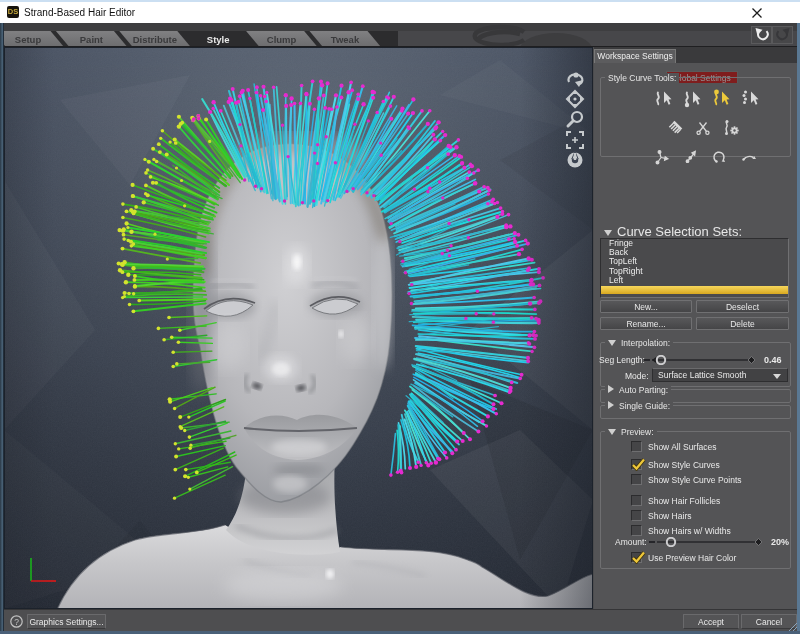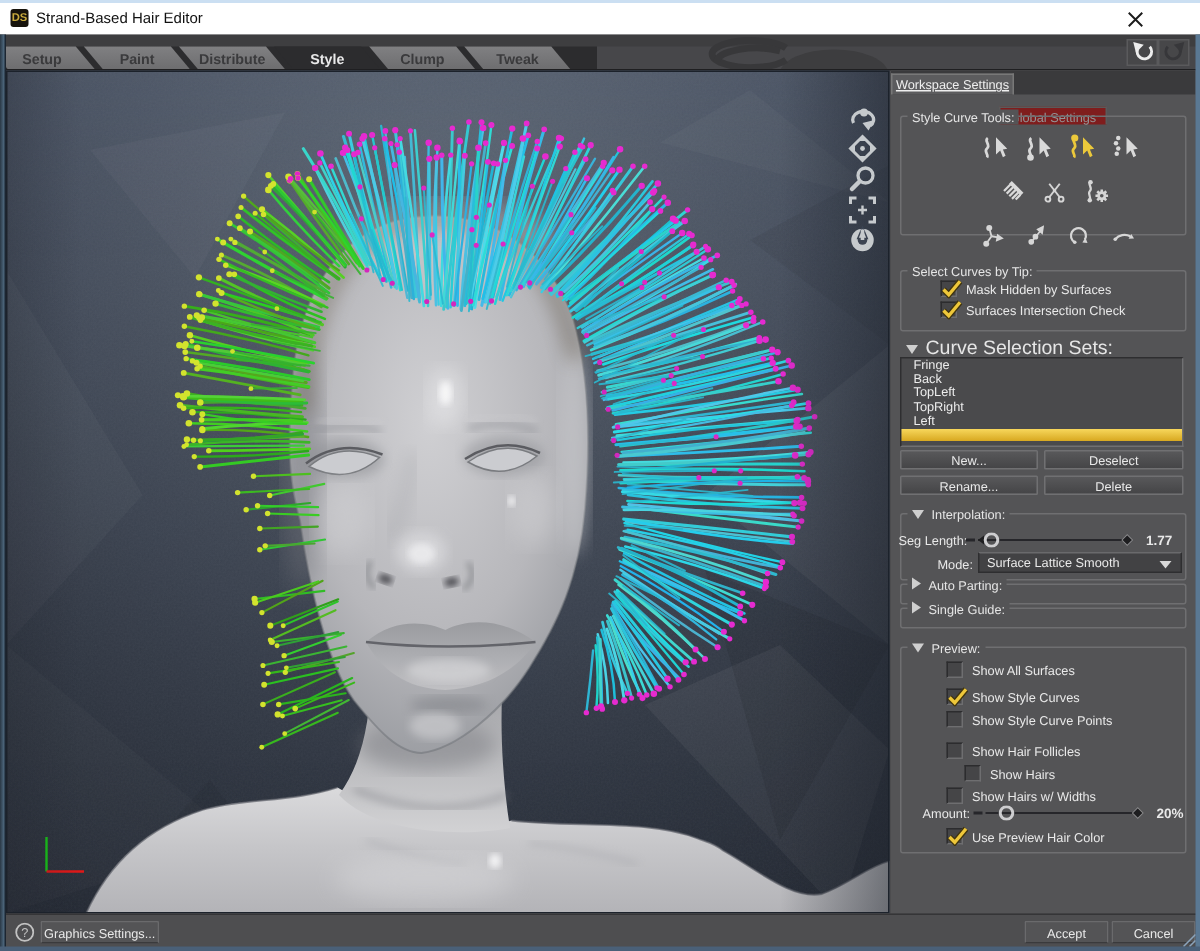--- a/index.html
+++ b/index.html
@@ -6,21 +6,21 @@
 #titlebar { position:absolute; left:0; top:0; width:800px; height:23px; background:#fff;
   border-top:2px solid #cbdff2; }
 #titlebar .ttl { position:absolute; left:24px; top:5px; font-size:10px; color:#111; }
 #dsicon { position:absolute; left:7px; top:4px; width:12px; height:12px; background:#17130c;
   color:#c8a93c; font-size:7.5px; font-weight:bold; text-align:center; line-height:12px; border-radius:2px;}
 #tabbar { position:absolute; left:0; top:23px; width:800px; height:24px; }
 #vpwrap { position:absolute; left:4px; top:47px; width:589px; height:562px; background:#39414e; }
 #panel { position:absolute; left:594px; top:47px; width:203px; height:562px; background:#545456; }
 #paneltabs { position:absolute; left:0; top:0; width:203px; height:16px; background:#3a3a3c; }
 .ptab { position:absolute; top:2px; height:14px; font-size:8.5px; text-align:center; }
-#ptab1 { left:0px; width:82px; background:#5c5c5e; color:#efefef; border:1px solid #787878; border-bottom:none; line-height:13px;text-decoration:underline;}
+#ptab1 { left:0px; width:82px; background:#5c5c5e; color:#efefef; border:1px solid #787878; border-bottom:none; line-height:13px;}
 #ptab2 { left:72px; width:72px; background:#7f1d1d; color:#949496; border:1px solid #5a5a5a; border-bottom:none; line-height:13px; top:4px; height:12px;margin-top:20px;}
 .grp { position:absolute; left:6px; width:191px; border:1px solid #6f6f71; border-radius:2px; }
 .grplabel { position:absolute; top:-5px; left:4px; background:#545456; padding:0 3px; font-size:8.5px; color:#e6e6e6; }
 .hdr { position:absolute; font-size:13px; color:#e6e6e6; }
 .tri-d { display:inline-block; width:0; height:0; border-left:4px solid transparent; border-right:4px solid transparent; border-top:6px solid #cfcfcf; margin-right:5px; }
 .tri-r { display:inline-block; width:0; height:0; border-top:4px solid transparent; border-bottom:4px solid transparent; border-left:6px solid #cfcfcf; margin-right:5px; }
 .cb { position:relative; display:inline-block; width:11px; height:11px; background:#454547;
   border:1px solid #2c2c2e; border-right-color:#6e6e70; border-bottom-color:#6e6e70; vertical-align:-2px; margin-right:6px; }
 .cbrow { position:absolute; font-size:8.5px; color:#e9e9e9; white-space:nowrap; }
 .btn { position:absolute; height:13px; background:linear-gradient(#58585a,#454547); border:1px solid #707072;
@@ -1128,31 +1128,20 @@
           <circle cx="6.5" cy="15.5" r="1.2" fill="#d6d6d6"></circle>
         </svg>
         <svg width="20" height="20" viewBox="0 0 20 20" class="">
           <path d="M4.5,13.5 A8,8 0 0 1 14.5,11.5" fill="none" stroke="#d6d6d6" stroke-width="1.5"></path>
           <path d="M17,13 L13.4,13.1 L15.2,10 Z" fill="#d6d6d6"></path>
           <circle cx="4.5" cy="13.5" r="1.2" fill="#d6d6d6"></circle>
         </svg>
       </div>
   </div>
 
-  <div class="grp" style="top:133px; height:41px;">
-    <div class="grplabel">Select Curves by Tip:</div>
-    <div class="cbrow" style="left:26px; top:6px;"><span class="cb"><svg width="15" height="13" viewBox="0 0 15 13" style="position:absolute;left:-1px;top:-2px">
-            <path d="M2,7 L5.5,10.5 L13,1.5" fill="none" stroke="#403510" stroke-width="4"></path>
-            <path d="M2,7 L5.5,10.5 L13,1.5" fill="none" stroke="#eec73a" stroke-width="2.2"></path>
-          </svg></span>Mask Hidden by Surfaces</div>
-    <div class="cbrow" style="left:26px; top:20px;"><span class="cb"><svg width="15" height="13" viewBox="0 0 15 13" style="position:absolute;left:-1px;top:-2px">
-            <path d="M2,7 L5.5,10.5 L13,1.5" fill="none" stroke="#403510" stroke-width="4"></path>
-            <path d="M2,7 L5.5,10.5 L13,1.5" fill="none" stroke="#eec73a" stroke-width="2.2"></path>
-          </svg></span>Surfaces Intersection Check</div>
-  </div>
 
   <div class="hdr" style="left:10px; top:177px;"><span class="tri-d"></span>Curve Selection Sets:</div>
   <div id="list">
     <div class="li">Fringe</div>
       <div class="li">Back</div>
       <div class="li">TopLeft</div>
     <div class="li">TopRight</div>
       <div class="li">Left</div>
       <div class="lisel"></div>
   </div>
@@ -1165,42 +1154,42 @@
     <div class="grplabel"><span class="tri-d" style="border-top-color:#cfcfcf;"></span>Interpolation:</div>
   </div>
   <div class="sliderrow" style="left:5px; top:308px;">Seg Length:</div>
   <svg style="position:absolute; left:48px; top:308px;" width="118" height="10" viewBox="0 0 118 10">
       <path d="M2,5 L8,5" stroke="#26262a" stroke-width="2"></path>
       <path d="M10,5 L106,5" stroke="#26262a" stroke-width="1.4"></path>
       <path d="M14,2 L14,8 L10,5 Z" fill="#1e1e20"></path>
       <circle cx="19" cy="5" r="4.2" fill="none" stroke="#cdcdcf" stroke-width="2"></circle>
       <path d="M106,5 L109.5,1.5 L113,5 L109.5,8.5 Z" fill="#1e1e20" stroke="#8a8a8c" stroke-width="0.7"></path>
   </svg>
-  <div class="sliderrow" style="left:170px; top:308px; font-weight:bold; font-size:9px;">1.77</div>
+  <div class="sliderrow" style="left:170px; top:308px; font-weight:bold; font-size:9px;">0.46</div>
   <div class="sliderrow" style="left:31px; top:324px;">Mode:</div>
   <div class="dd" style="left:58px; top:321px; width:136px; height:14px; line-height:13px; padding-left:5px;">Surface Lattice Smooth
     <span style="position:absolute; right:6px; top:5px; width:0; height:0; border-left:4px solid transparent; border-right:4px solid transparent; border-top:5px solid #d8d8d8;"></span>
   </div>
   <div class="grp" style="top:342px; height:14px;">
     <div class="grplabel"><span class="tri-r"></span>Auto Parting:</div>
   </div>
   <div class="grp" style="top:358px; height:14px;">
     <div class="grplabel"><span class="tri-r"></span>Single Guide:</div>
   </div>
 
   <div class="grp" style="top:384px; height:138px;">
     <div class="grplabel"><span class="tri-d"></span>Preview:</div>
     <div class="cbrow" style="left:30px; top:9px;"><span class="cb"></span>Show All Surfaces</div>
     <div class="cbrow" style="left:30px; top:27px;"><span class="cb"><svg width="15" height="13" viewBox="0 0 15 13" style="position:absolute;left:-1px;top:-2px">
             <path d="M2,7 L5.5,10.5 L13,1.5" fill="none" stroke="#403510" stroke-width="4"></path>
             <path d="M2,7 L5.5,10.5 L13,1.5" fill="none" stroke="#eec73a" stroke-width="2.2"></path>
           </svg></span>Show Style Curves</div>
     <div class="cbrow" style="left:30px; top:42px;"><span class="cb"></span>Show Style Curve Points</div>
     <div class="cbrow" style="left:30px; top:63px;"><span class="cb"></span>Show Hair Follicles</div>
-    <div class="cbrow" style="left:30px; top:78px;margin-left:12px;"><span class="cb"></span>Show Hairs</div>
+    <div class="cbrow" style="left:30px; top:78px;"><span class="cb"></span>Show Hairs</div>
     <div class="cbrow" style="left:30px; top:93px;"><span class="cb"></span>Show Hairs w/ Widths</div>
     <div class="sliderrow" style="left:14px; top:105px;">Amount:</div>
     <svg style="position:absolute; left:46px; top:105px;" width="120" height="10" viewBox="0 0 120 10">
         <path d="M2,5 L8,5" stroke="#26262a" stroke-width="2"></path>
         <path d="M10,5 L108,5" stroke="#26262a" stroke-width="1.4"></path>
         <circle cx="24" cy="5" r="4.2" fill="none" stroke="#cdcdcf" stroke-width="2"></circle>
         <path d="M108,5 L111.5,1.5 L115,5 L111.5,8.5 Z" fill="#1e1e20" stroke="#8a8a8c" stroke-width="0.7"></path>
     </svg>
     <div class="sliderrow" style="left:170px; top:105px; font-weight:bold; font-size:9px;">20%</div>
     <div class="cbrow" style="left:30px; top:120px;"><span class="cb"><svg width="15" height="13" viewBox="0 0 15 13" style="position:absolute;left:-1px;top:-2px">

